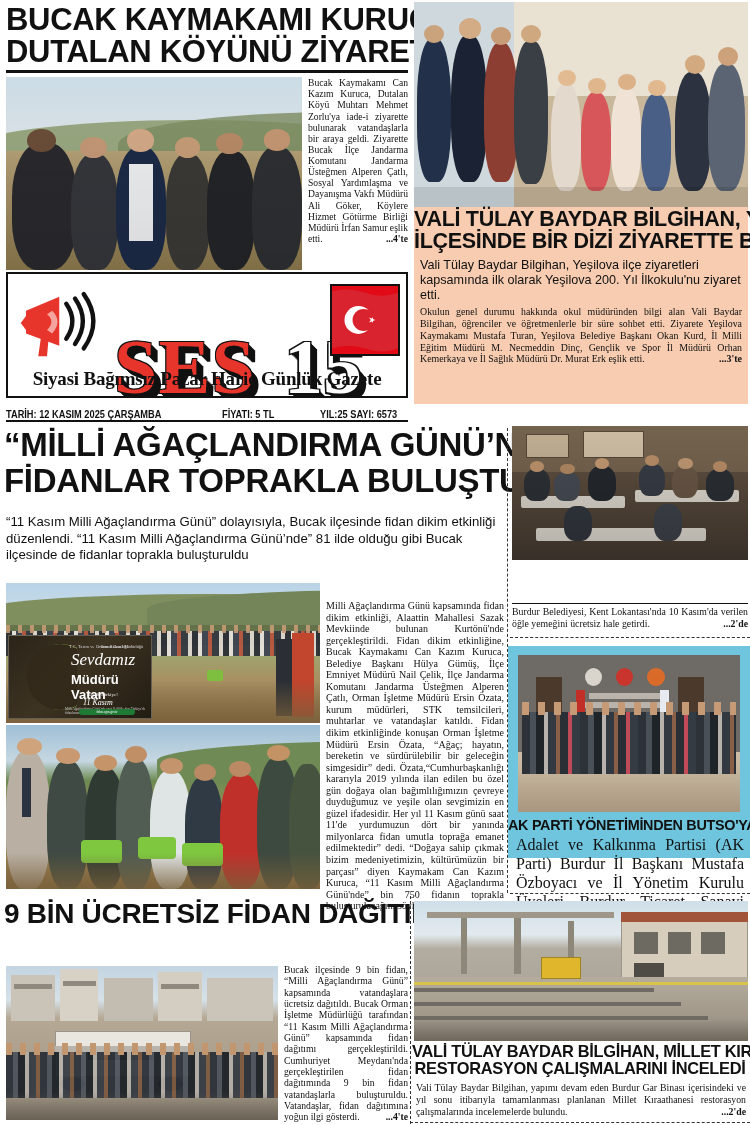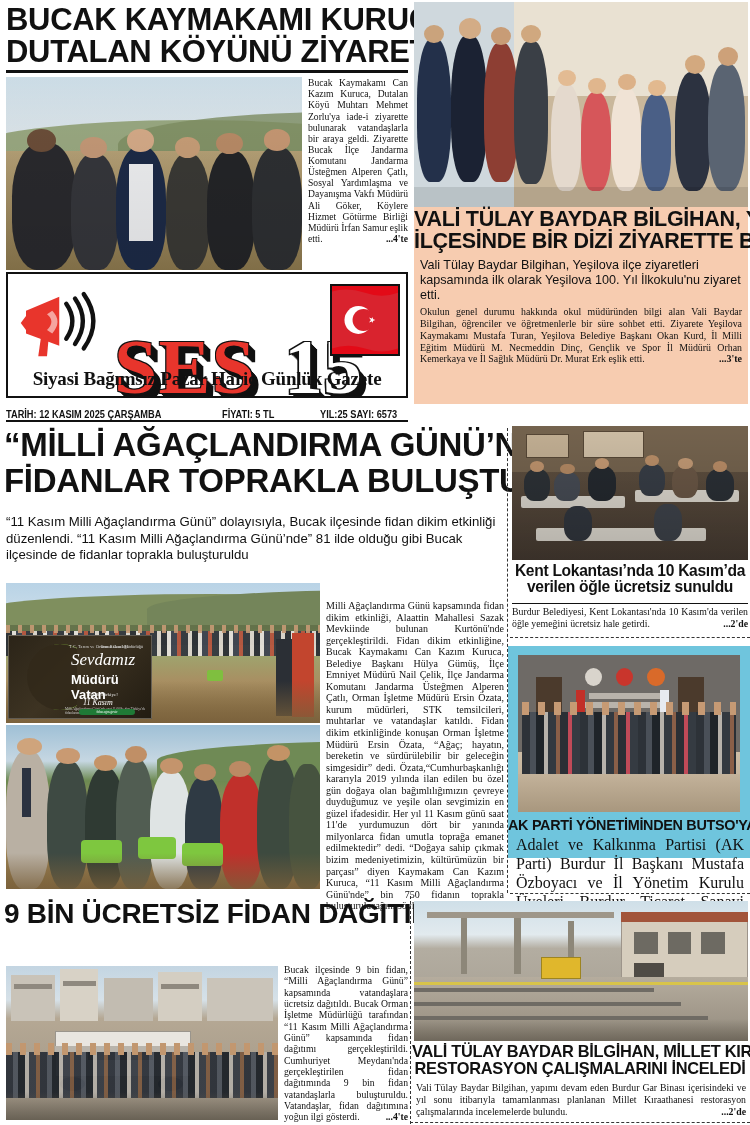--- a/index.html
+++ b/index.html
@@ -324,21 +324,21 @@
       <div class="blob" style="left:78%;top:34%;width:11%;height:58%;background:#2c3240;"></div>
       <div class="head" style="left:81%;top:26%;width:6%;height:9%;background:#d3a97f;"></div>
       <div class="blob" style="left:88%;top:30%;width:11%;height:62%;background:#5a6472;"></div>
       <div class="head" style="left:91%;top:22%;width:6%;height:9%;background:#cda179;"></div>
       <div style="position:absolute;left:0;bottom:0;width:100%;height:10%;background:rgba(0,0,0,.10);"></div>
     </div>
     <div id="tr-headline">
       <span class="cond-head l1" style="transform: scaleX(1);">VALİ TÜLAY BAYDAR BİLGİHAN, YEŞİLOVA</span>
       <span class="cond-head l2" style="transform: scaleX(1);">İLÇESİNDE BİR DİZİ ZİYARETTE BULUNDU</span>
     </div>
-    <div id="tr-lead">Vali Tülay Baydar Bilgihan, Yeşilova ilçe ziyaretleri kapsamında ilk olarak Yeşilova 100. Yıl İlkokulu'nu ziyaret etti.</div>
+    <div id="tr-lead">Vali Tülay Baydar Bilgihan, Yeşilova ilçe ziyaretleri kapsamında ilk olarak Yeşilova 200. Yıl İlkokulu'nu ziyaret etti.</div>
     <div id="tr-sub" class="serif-body">
       <span>Okulun genel durumu hakkında okul müdüründen bilgi alan Vali Baydar Bilgihan, öğrenciler ve öğretmenlerle bir süre sohbet etti. Ziyarete Yeşilova Kaymakamı Mustafa Turan, Yeşilova Belediye Başkanı Okan Kurd, İl Milli Eğitim Müdürü M. Necmeddin Dinç, Gençlik ve Spor İl Müdürü Orhan Kemerkaya ve İl Sağlık Müdürü Dr. Murat Erk eşlik etti.</span>
       <span class="cont">...3'te</span>
     </div>
   </div>
 
   <div id="masthead">
     <div id="mh-inner">
       <div id="mh-logo">
         <svg viewBox="0 0 100 80" width="100%" height="100%" aria-hidden="true">
@@ -465,24 +465,20 @@
     <div class="head" style="left:56.5%;top:22%;width:6%;height:8%;background:#c2956d;"></div>
     <div class="blob" style="left:68%;top:30%;width:11%;height:24%;background:#6f5b49;"></div>
     <div class="head" style="left:70.5%;top:24%;width:6%;height:8%;background:#caa07a;"></div>
     <div class="blob" style="left:82%;top:32%;width:12%;height:24%;background:#2d3238;"></div>
     <div class="head" style="left:85%;top:26%;width:6%;height:8%;background:#c1936b;"></div>
     <div class="blob" style="left:22%;top:60%;width:12%;height:26%;background:#353a42;"></div>
     <div class="blob" style="left:60%;top:58%;width:12%;height:28%;background:#42474f;"></div>
     <div style="position:absolute;inset:0;background:linear-gradient(rgba(0,0,0,.05),rgba(0,0,0,.25));"></div>
   </div>
 
-  <div id="kent-head">
-    <span class="cond-head l1" style="transform: scaleX(1);">Kent Lokantası’nda 10 Kasım’da</span>
-    <span class="cond-head l2" style="transform: scaleX(1);">verilen öğle ücretsiz sunuldu</span>
-  </div>
   <div id="kent-rule"></div>
   <div id="kent-body" class="serif-body">
     <span>Burdur Belediyesi, Kent Lokantası'nda 10 Kasım'da verilen öğle yemeğini ücretsiz hale getirdi.</span>
     <span class="cont">...2'de</span>
   </div>
   <div id="kent-sep"></div>
 
   <div id="ak-box">
     <div id="ak-photo" class="photo">
       <div style="position:absolute;inset:0;background:linear-gradient(#6e6a66 0%,#6e6a66 62%,#cdbda6 62%,#b9a88f 100%);"></div>

